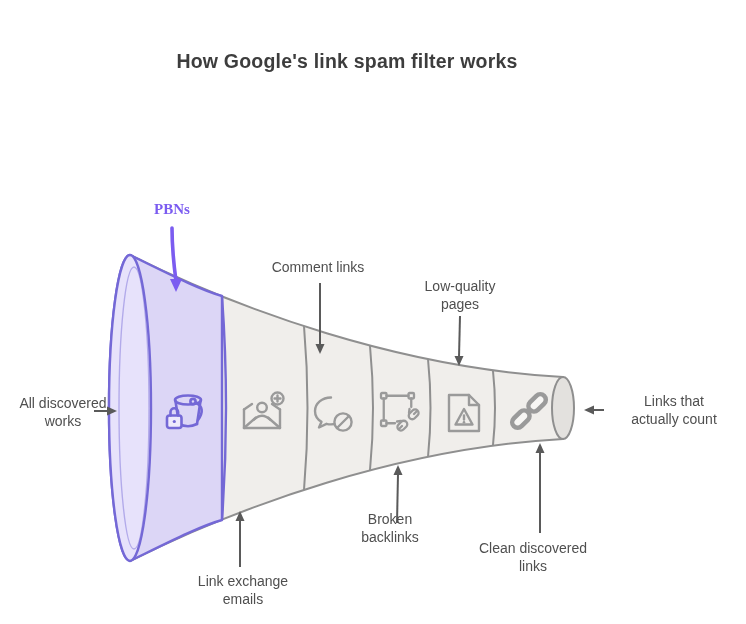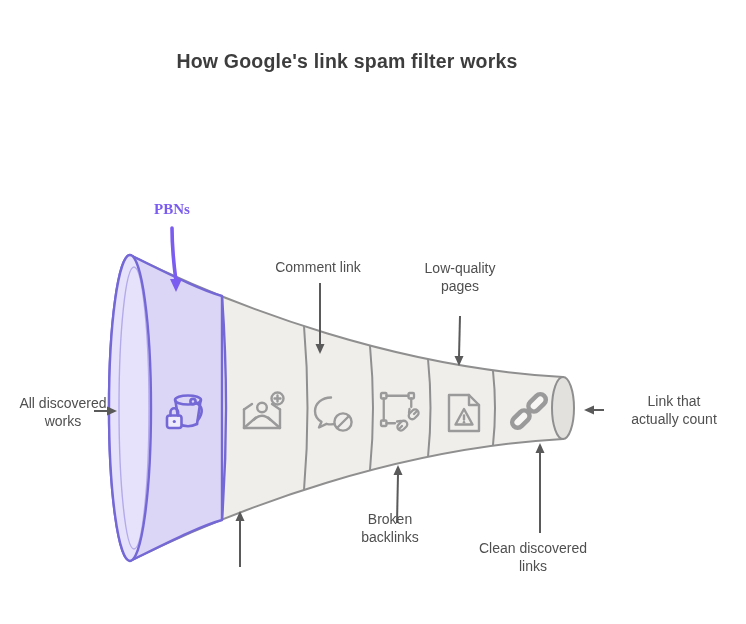--- a/index.html
+++ b/index.html
@@ -137,30 +137,32 @@
       <path d="M397,523 L398,474" fill="none" stroke="var(--arrow)" stroke-width="2"></path>
       <path d="M398,465 L393.5,475 L402.5,475 Z" fill="var(--arrow)"></path>
 
       <path d="M540,533 V452" fill="none" stroke="var(--arrow)" stroke-width="2"></path>
       <path d="M540,443 L535.5,453 L544.5,453 Z" fill="var(--arrow)"></path>
     </g>
   </svg>
 
   <div class="label accent-label" style="left:132px;top:200px;width:80px;font-family:Liberation Serif, serif;">PBNs</div>
 
-  <div class="label" style="left:238px;top:258px;width:160px;">Comment link</div>
+  <div class="label" style="left:238px;top:258px;width:160px;">Comment links</div>
 
-  <div class="label" style="left:395px;top:259px;width:130px;">Low-quality
+  <div class="label" style="left:395px;top:277px;width:130px;">Low-quality
 pages</div>
 
   <div class="label" style="left:8px;top:394px;width:110px;">All discovered
 works</div>
 
-  <div class="label" style="left:608px;top:392px;width:132px;">Link that
+  <div class="label" style="left:608px;top:392px;width:132px;">Links that
 actually count</div>
 
+  <div class="label" style="left:168px;top:572px;width:150px;">Link exchange
+emails</div>
 
   <div class="label" style="left:320px;top:510px;width:140px;">Broken
 backlinks</div>
 
   <div class="label" style="left:463px;top:539px;width:140px;">Clean discovered
 links</div>
 </div>
 
 </body></html>

